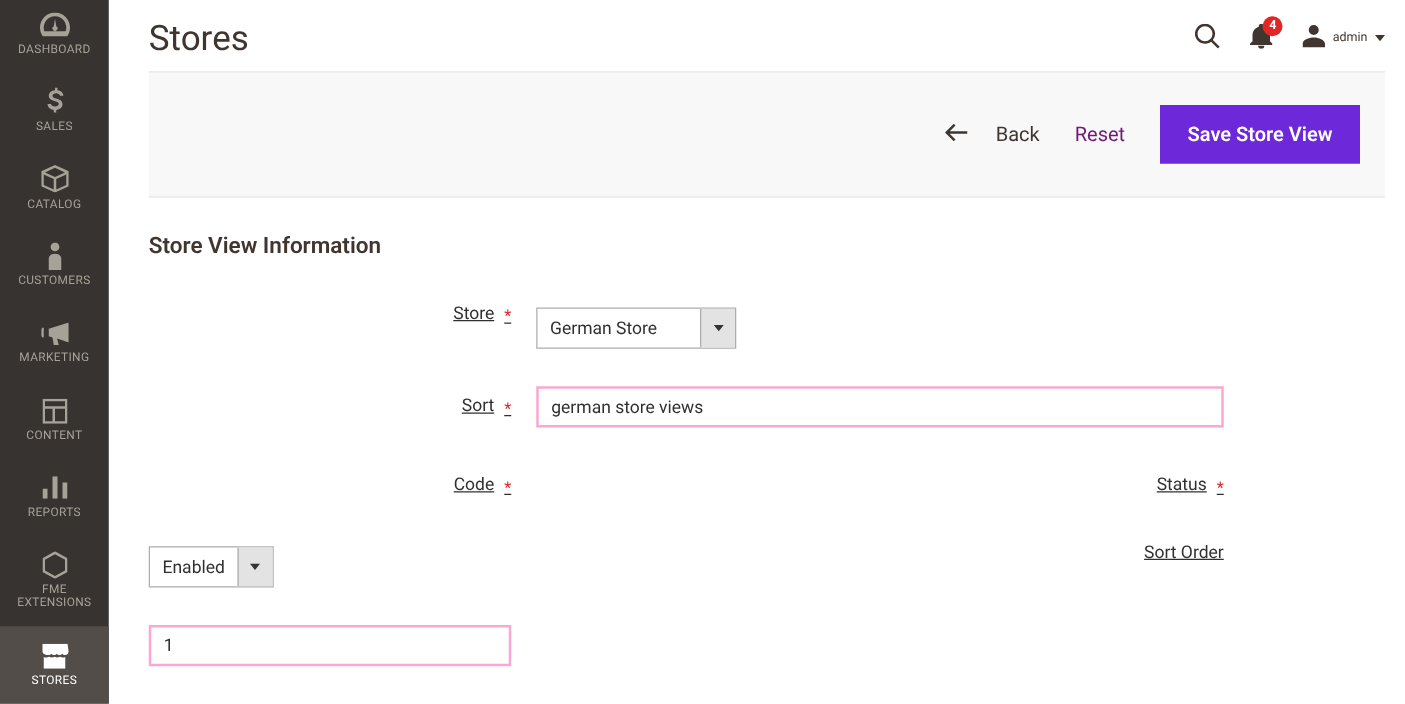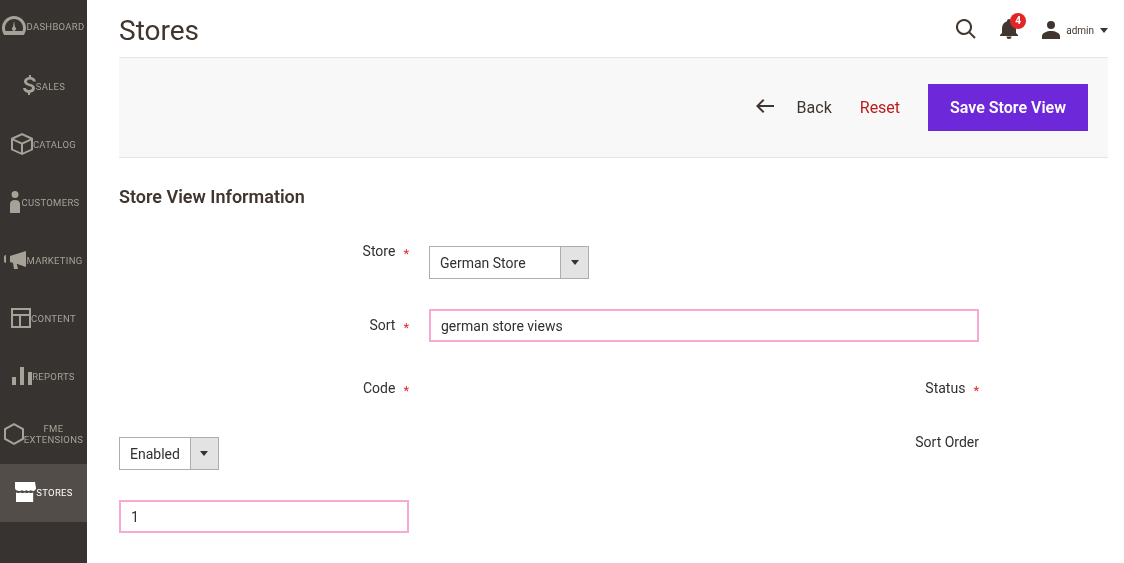--- a/index.html
+++ b/index.html
@@ -19,21 +19,21 @@
     
     .sidebar {
       width: 87px;
       background: #373330;
       display: flex;
       flex-direction: column;
       flex-shrink: 0;
     }
     .sidebar-item {
       display: flex;
-      flex-direction: row;
+      flex-direction: column;
       align-items: center;
       justify-content: center;
       padding: 10px 20px 12px;
       color: #a7a297;
       cursor: pointer;
       min-height: 58px;
     }
     .sidebar-item:first-child {
       padding-top: 6px;
     }
@@ -149,21 +149,21 @@
       gap: 23px;
       cursor: pointer;
       color: #41362f;
       font-size: 16px;
     }
     .toolbar .back svg {
       fill: #41362f;
     }
     .toolbar .reset {
       cursor: pointer;
-      color: #b91c1c;
+      color: #701a75;
       font-size: 16px;
     }
     .toolbar .primary {
       background: #6d28d9;
       color: #fff;
       border: none;
       padding: 14px 22px;
       font-size: 16px;
       font-weight: 600;
       cursor: pointer;
@@ -185,20 +185,21 @@
     }
     .form .label {
       text-align: left;
       font-size: 14px;
       color: #303030;
       padding-top: 8px;
       display: flex;
       justify-content: flex-end;
       align-items: center;
       gap: 8px;
+      text-decoration: underline;
     }
     .form .req {
       color: #e22626;
       font-size: 13px;
       line-height: 1;
       position: relative;
       top: 2px;
     }
     .form .control input[type="text"] {
       width: 100%;

